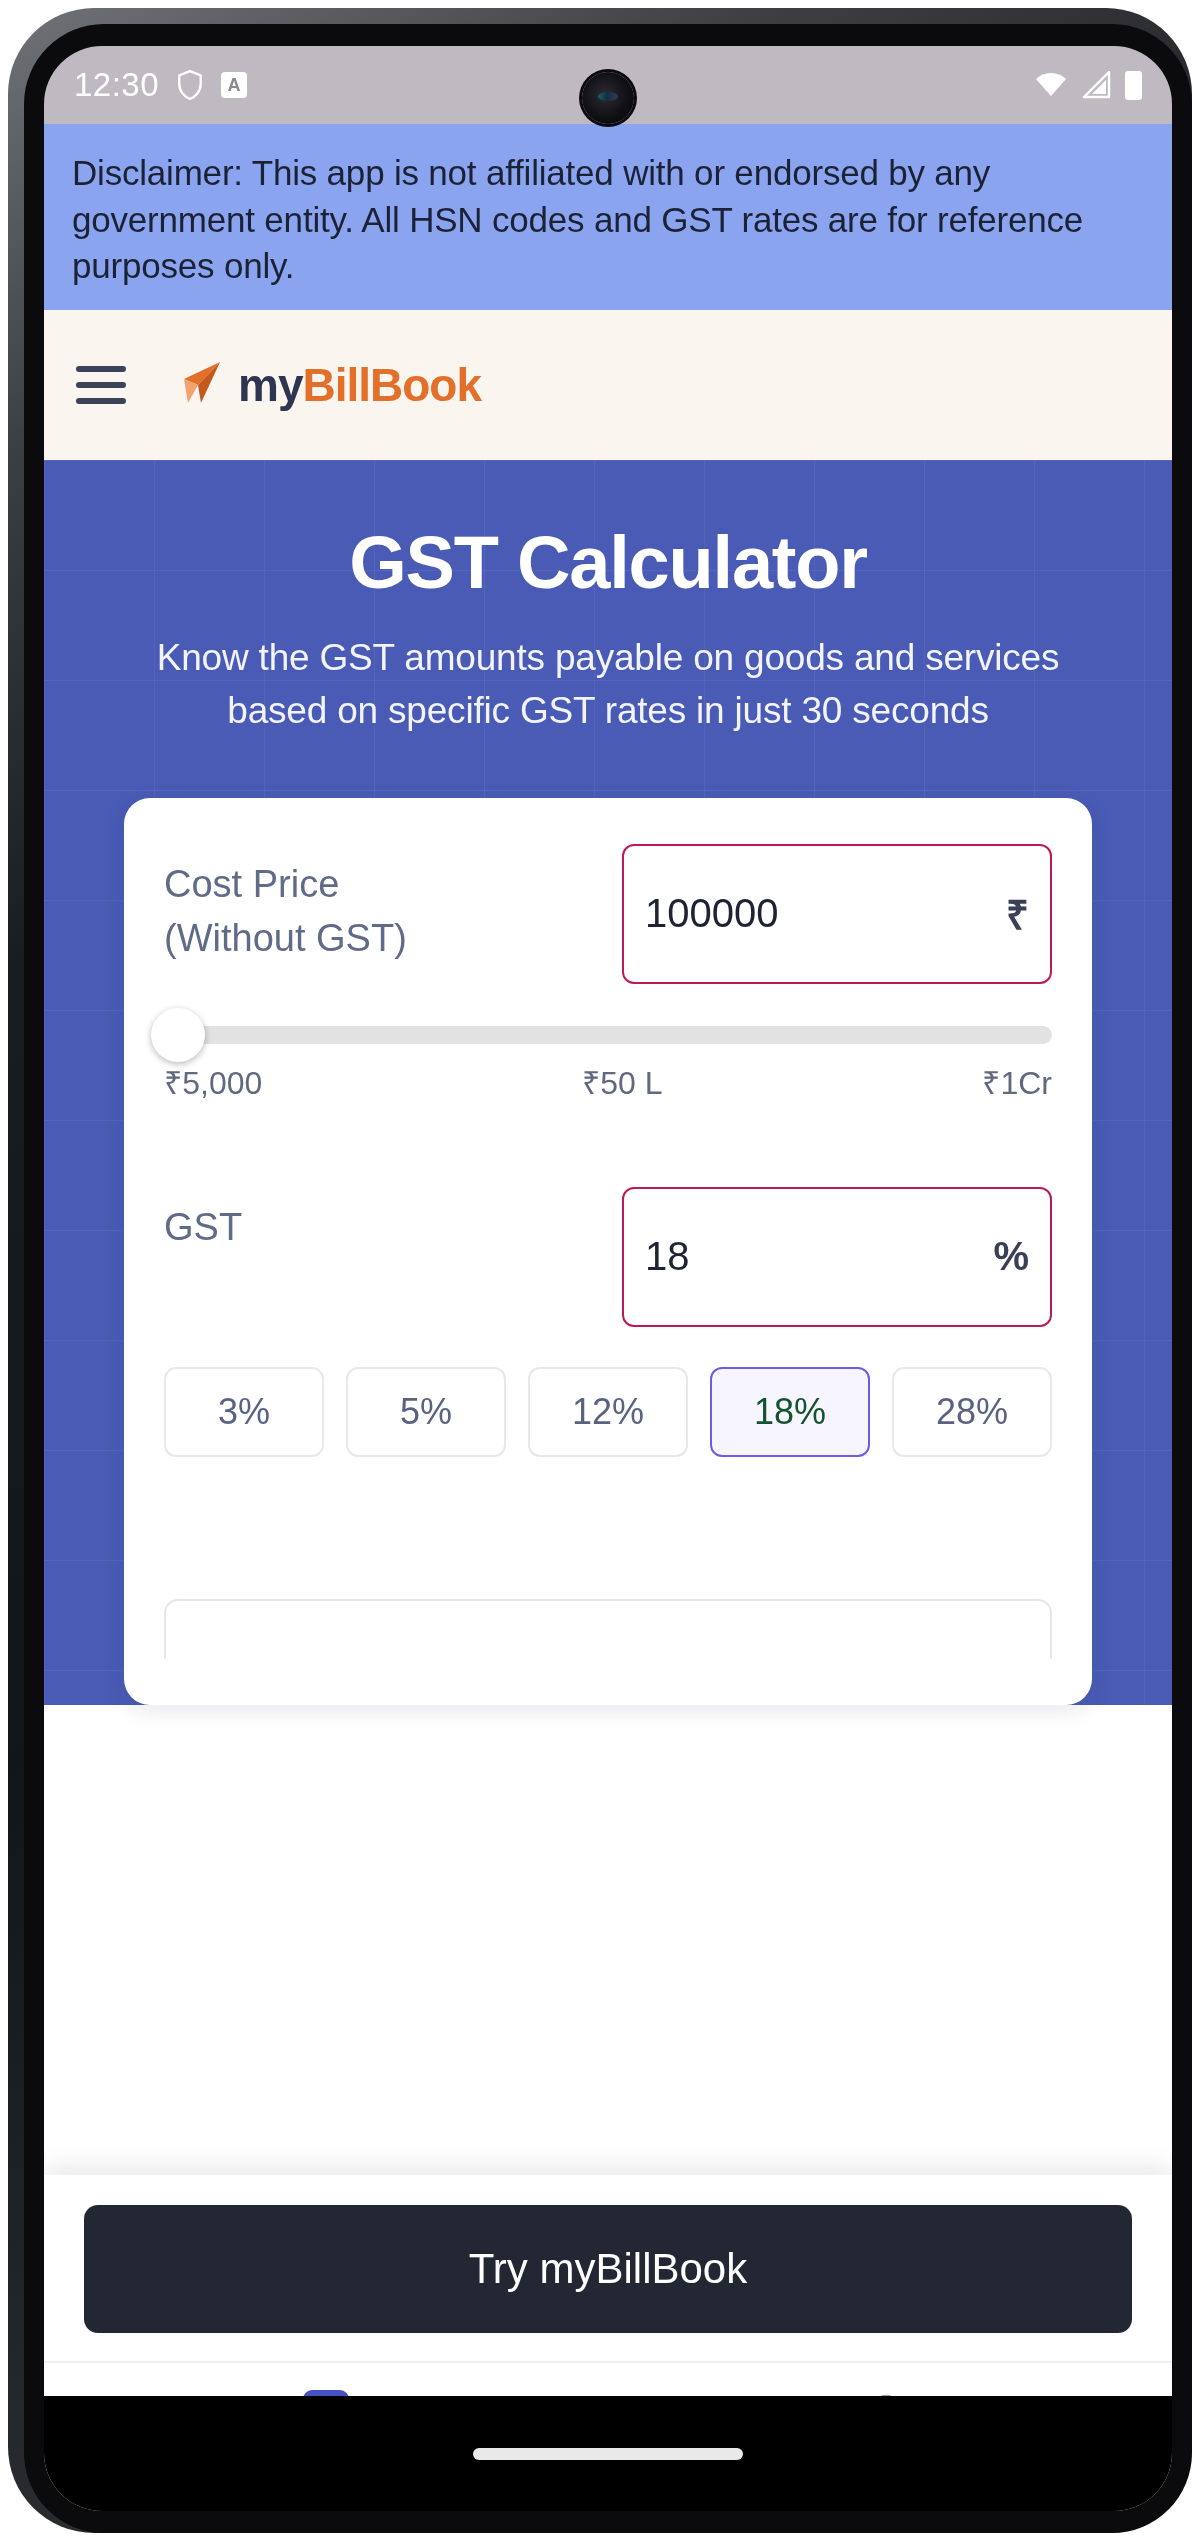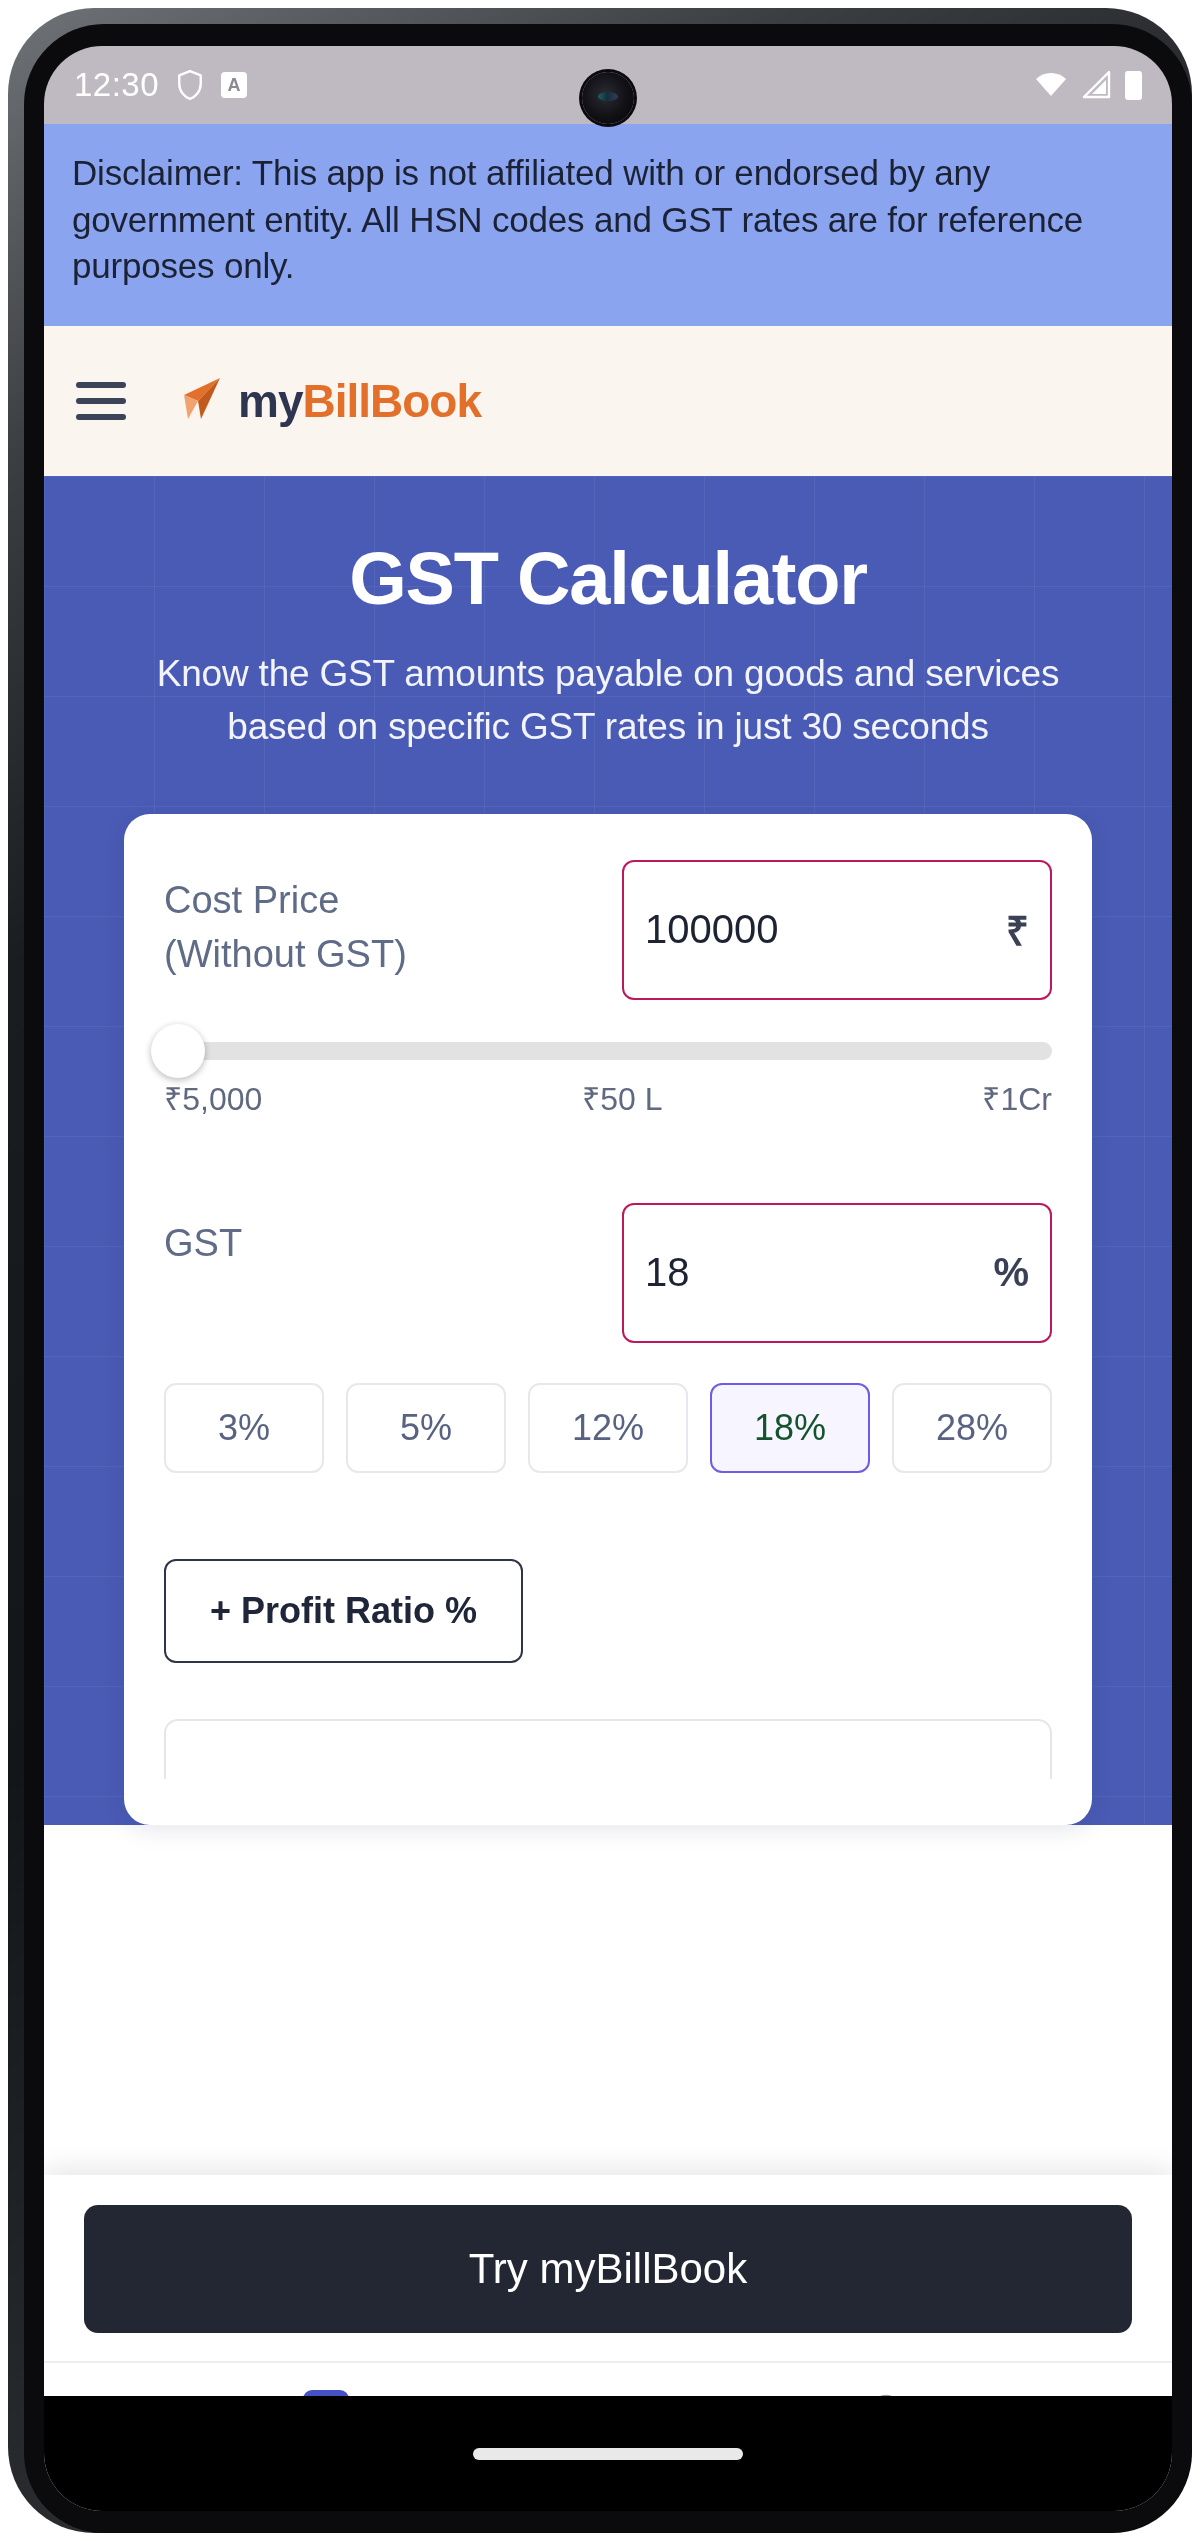--- a/index.html
+++ b/index.html
@@ -89,21 +89,21 @@
   
   #app {
     position: absolute; left: 0; top: 78px;
     width: 1128px; height: 2272px;
     background: #ffffff; overflow: hidden;
   }
 
   
   #disclaimer {
     background: #8ba4f0;
-    padding: 26px 28px 36px 28px;
+    padding: 26px 28px 20px 28px;
     color: #1c2235;
     font-size: 35px;
     line-height: 1.33;
     letter-spacing: -.2px;
   }
 
   
   #app-header {
     background: #fbf5ef;
     height: 150px;
@@ -352,21 +352,20 @@
 
             <div id="chip-row">
               <div class="chip">3%</div>
               <div class="chip">5%</div>
               <div class="chip">12%</div>
               <div class="chip selected">18%</div>
               <div class="chip">28%</div>
             </div>
 
             <div id="extra-row">
-              <div class="ghost-btn">+ Profit Ratio %</div>
             </div>
 
             <div id="peek-box"></div>
           </div>
         </div>
       </div>
 
       <div id="bottom-sheet">
         <div id="cta-area">
           <div id="cta-btn">Try myBillBook</div>

